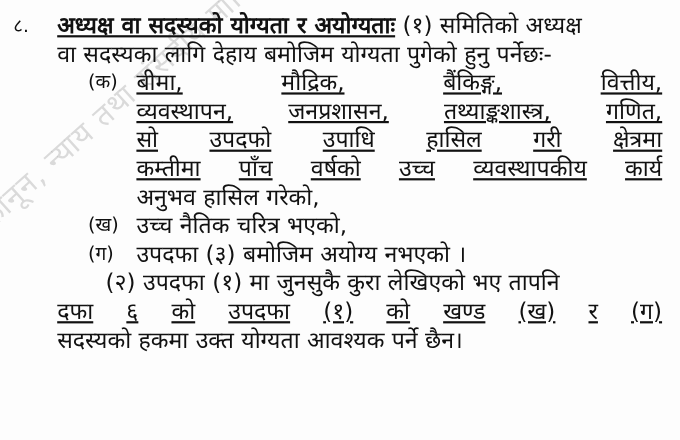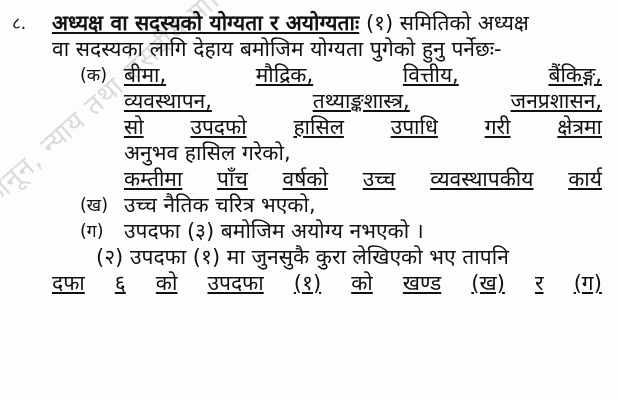--- a/index.html
+++ b/index.html
@@ -115,45 +115,46 @@
         </div>
 
         <div class="line">वा सदस्यका लागि देहाय बमोजिम योग्यता पुगेको हुनु पर्नेछः-</div>
 
         <div class="sub" style="padding-left:28px;">
           <div class="sub-label">(क)</div>
           <div class="sub-body">
             <div class="line justify">
               <span>बीमा,</span>
               <span>मौद्रिक,</span>
+              <span>बैंकिङ्ग,</span>
               <span>वित्तीय,</span>
-              <span>बैंकिङ्ग,</span>
             </div>
             <div class="line justify">
               <span>व्यवस्थापन,</span>
+              <span>जनप्रशासन,</span>
               <span>तथ्याङ्कशास्त्र,</span>
-              <span>जनप्रशासन,</span>
+              <span>गणित,</span>
             </div>
             <div class="line justify">
               <span>सो</span>
               <span>उपदफो</span>
+              <span>उपाधि</span>
               <span>हासिल</span>
-              <span>उपाधि</span>
               <span>गरी</span>
               <span>क्षेत्रमा</span>
             </div>
-            <div class="line">अनुभव हासिल गरेको,</div>
             <div class="line justify">
               <span>कम्तीमा</span>
               <span>पाँच</span>
               <span>वर्षको</span>
               <span>उच्च</span>
               <span>व्यवस्थापकीय</span>
               <span>कार्य</span>
             </div>
+            <div class="line">अनुभव हासिल गरेको,</div>
           </div>
         </div>
 
         <div class="sub" style="padding-left:28px;">
           <div class="sub-label">(ख)</div>
           <div class="sub-body">
             <div class="line">उच्च नैतिक चरित्र भएको,</div>
           </div>
         </div>
 
@@ -172,18 +173,19 @@
           <span>६</span>
           <span>को</span>
           <span>उपदफा</span>
           <span>(१)</span>
           <span>को</span>
           <span>खण्ड</span>
           <span>(ख)</span>
           <span>र</span>
           <span>(ग)</span>
         </div>
+        <div class="line">सदस्यको हकमा उक्त योग्यता आवश्यक पर्ने छैन।</div>
 
       </div>
     </div>
 
   </div>
 </div>
 
 </body></html>

